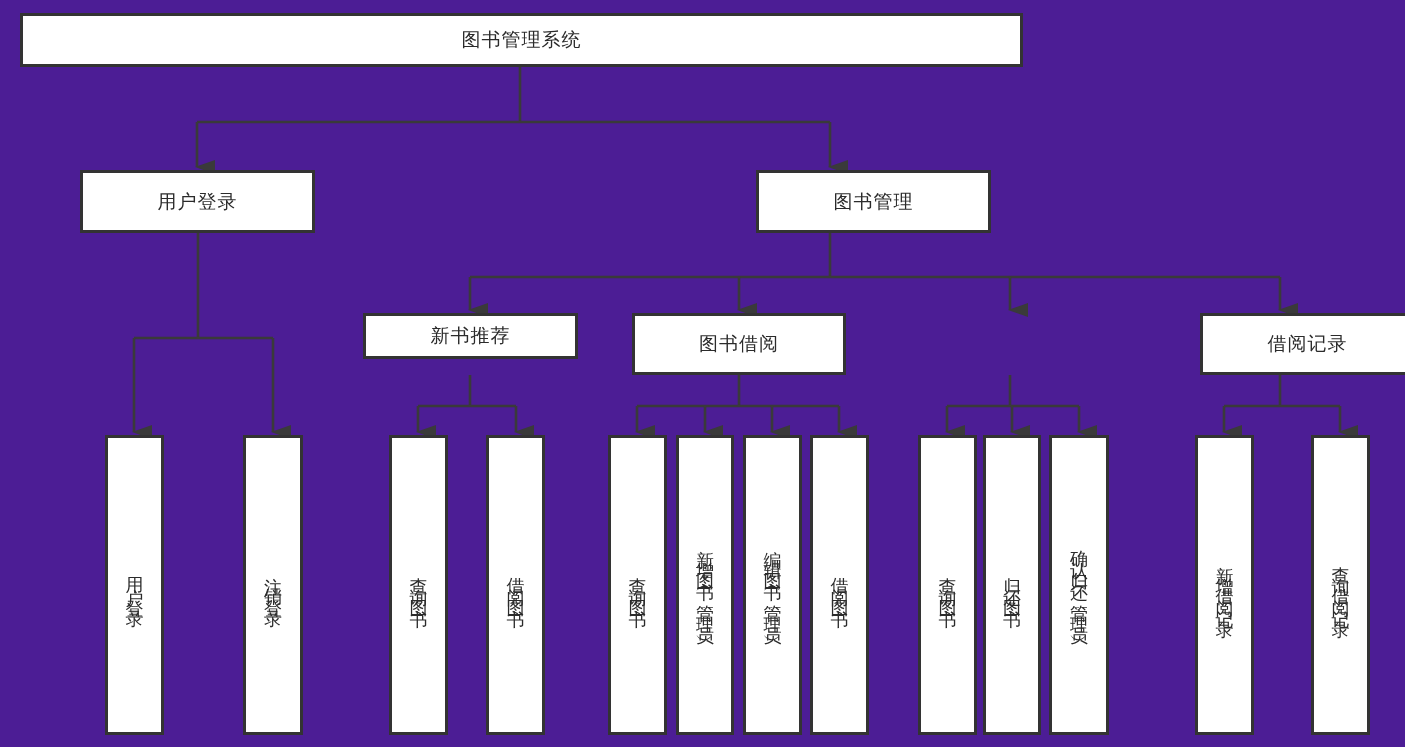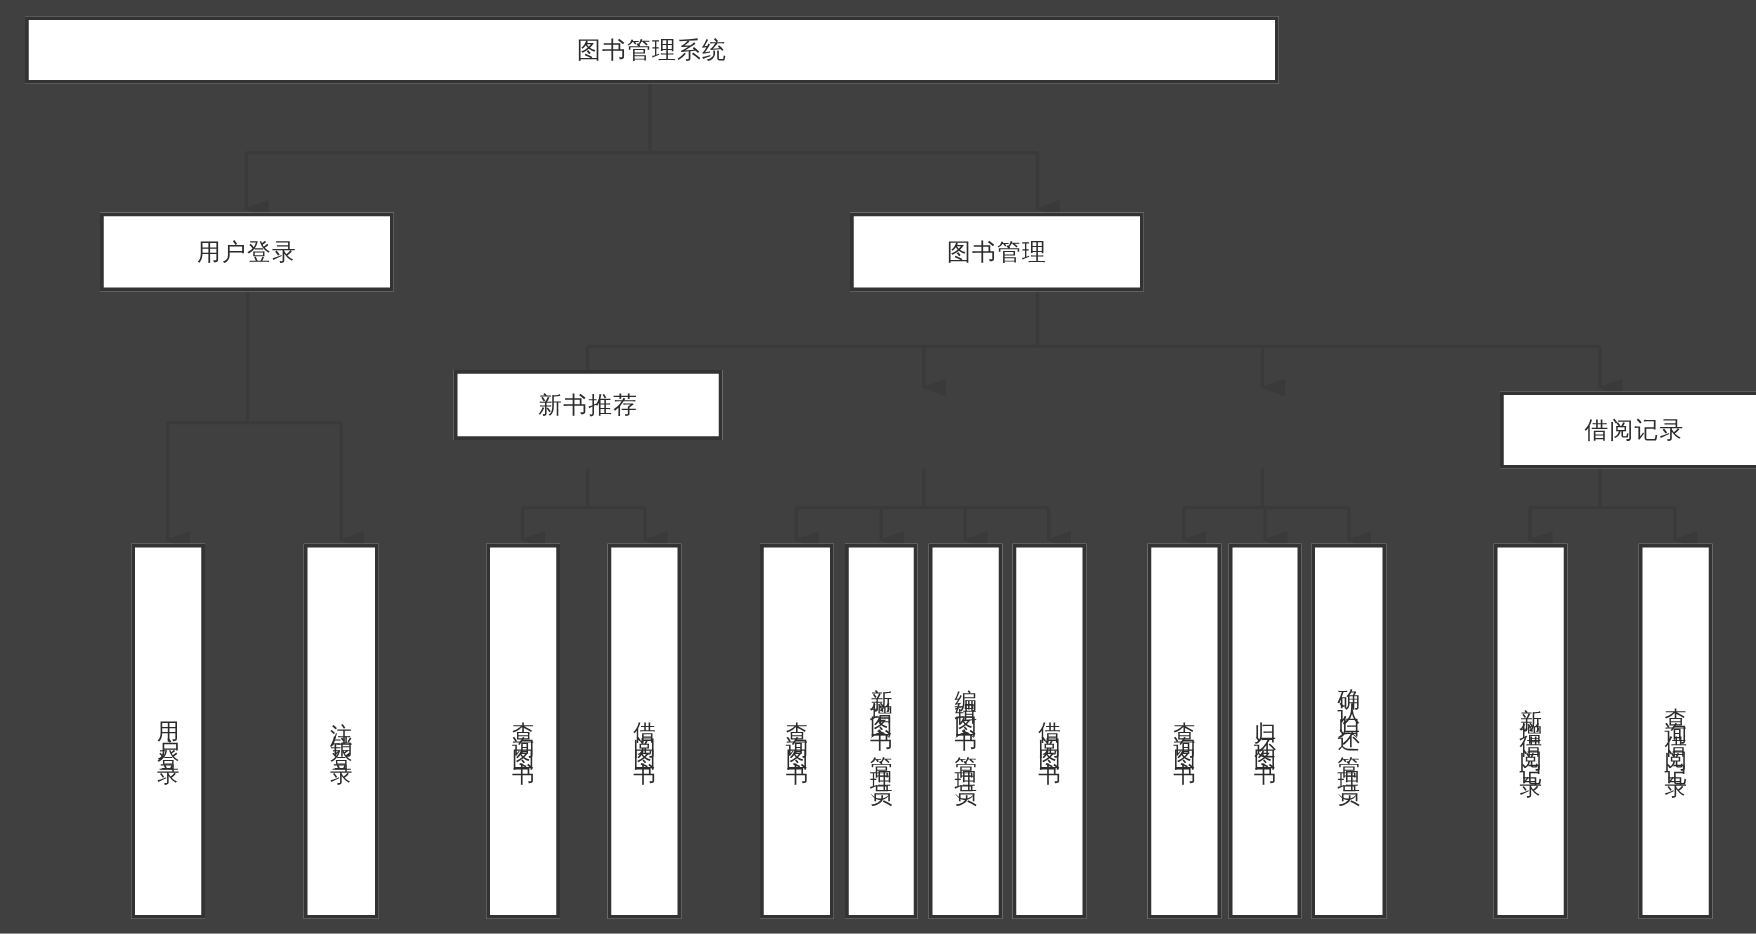--- a/index.html
+++ b/index.html
@@ -1,19 +1,19 @@
 <!DOCTYPE html>
 <html><head>
 <meta charset="utf-8">
 <style>
   html,body{margin:0;padding:0;background:#ffffff;}
   #canvas{
     position:relative;
     width:1405px;height:747px;
-    background:#404040;
+    background:#4c1d95;
     font-family:"Liberation Sans","DejaVu Sans",sans-serif;
     overflow:hidden;
   }
   #wires{position:absolute;left:0;top:0;z-index:1;}
   .box{
     position:absolute;
     box-sizing:border-box;
     border:3px solid #333333;
     background:#ffffff;
     display:flex;align-items:center;justify-content:center;
@@ -98,26 +98,29 @@
     </g>
   </svg>
 
   <div class="box" style="left:20px;top:13px;width:1003px;height:54px">
     <span class="lbl">图书管理系统</span>
   </div>
 
   <div class="box" style="left:80px;top:170px;width:235px;height:63px">
     <span class="lbl">用户登录</span>
   </div>
-  <div class="box" style="left:680px;top:170px;width:235px;height:63px">
+  <div class="box" style="left:756px;top:170px;width:235px;height:63px">
     <span class="lbl">图书管理</span>
   </div>
 
-  <div class="box" style="left:363px;top:296px;width:215px;height:56px">
+  <div class="box" style="left:363px;top:313px;width:215px;height:46px">
     <span class="lbl">新书推荐</span>
+  </div>
+  <div class="box" style="left:632px;top:313px;width:214px;height:62px">
+    <span class="lbl">图书借阅</span>
   </div>
   <div class="box" style="left:1200px;top:313px;width:215px;height:62px">
     <span class="lbl">借阅记录</span>
   </div>
 
   <div class="box" style="left:105px;top:435px;width:59px;height:300px">
     <span class="vlbl">用户登录</span>
   </div>
   <div class="box" style="left:243px;top:435px;width:60px;height:300px">
     <span class="vlbl">注销登录</span>

